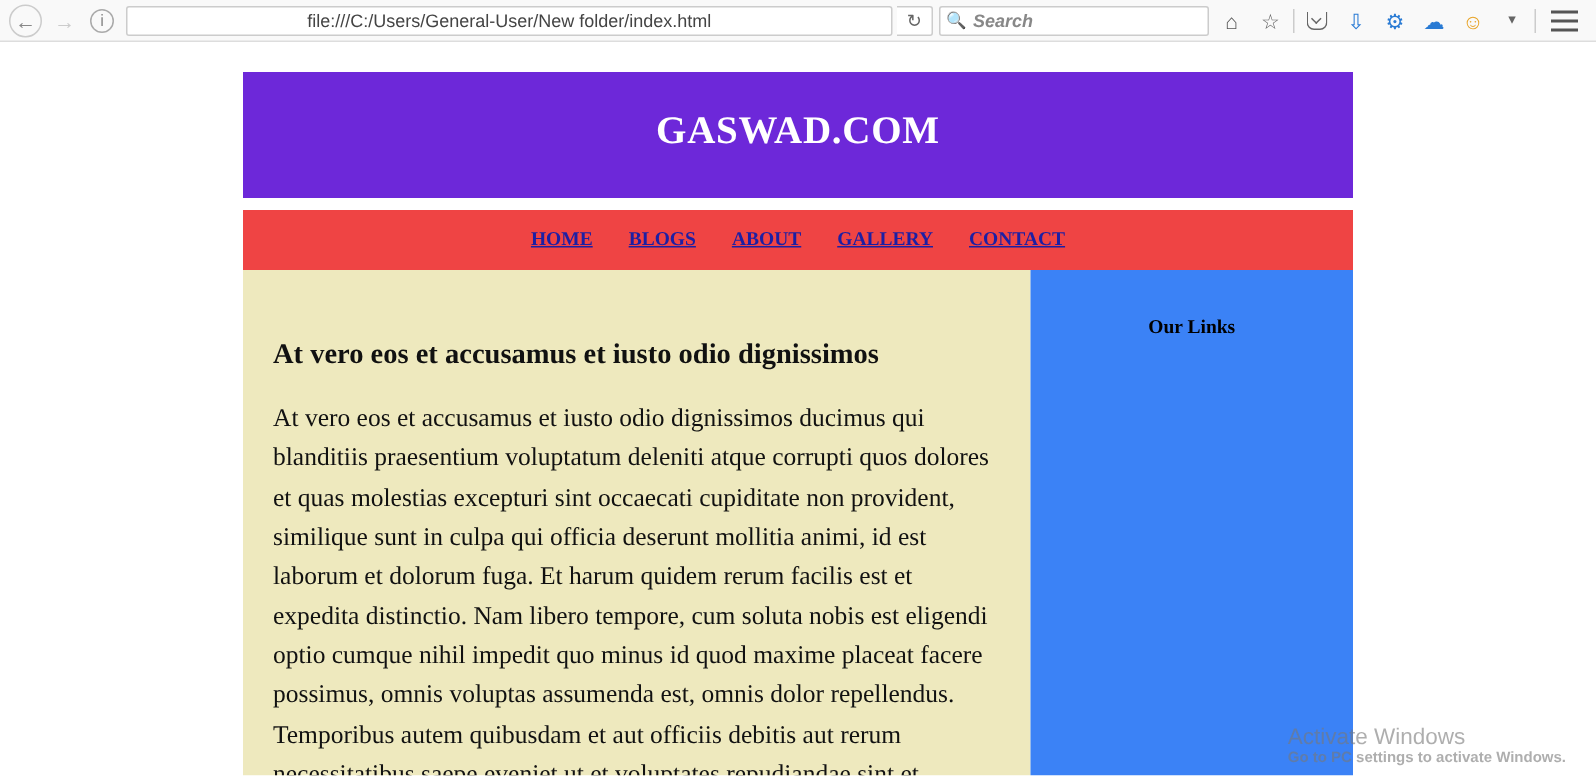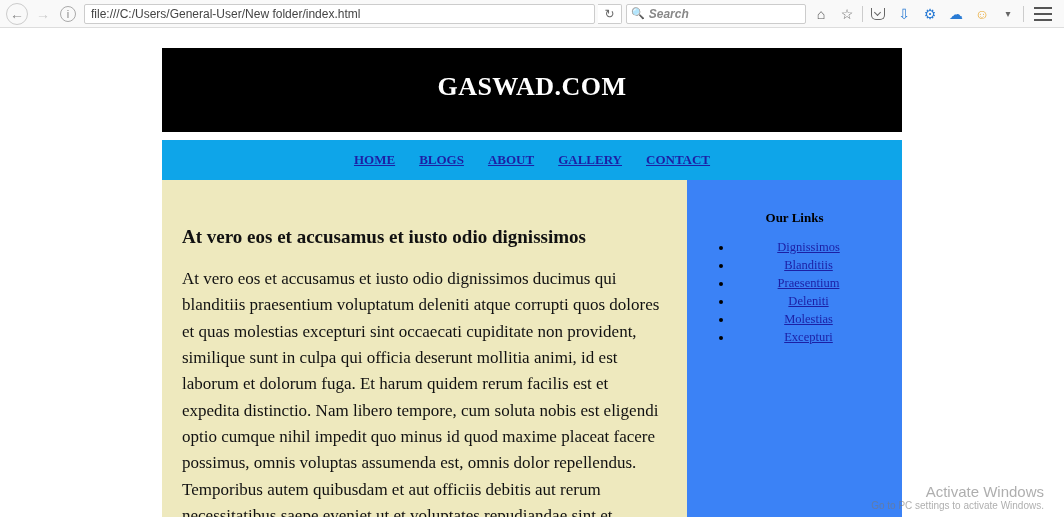--- a/index.html
+++ b/index.html
@@ -43,20 +43,21 @@
     border: 1px solid #ccc;
     border-radius: 2px;
     background: #fff;
     padding: 0 6px;
     display:flex;
     align-items:center;
     color:#444;
     font-style: italic;
     margin: 0 4px;
     min-width: 0;
+    justify-content: center;
   }
   .chrome .url span { font-style: normal; }
   .chrome .refresh {
     width:24px; height:20px;
     border:1px solid #ccc; border-left:none;
     border-radius: 0 2px 2px 0;
     display:flex; align-items:center; justify-content:center;
     background:#fff;
     margin-left:-5px;
     color:#666;
@@ -107,42 +108,42 @@
     height: 489px;
     overflow: hidden;
     position: relative;
   }
   .page-outer {
     margin: 20px auto 0;
     width: 740px;
   }
 
   .hero {
-    background: #000000;
+    background: #6d28d9;
     text-align: center;
     color: #fff;
     padding: 24px 10px 30px;
     font-family: "Times New Roman", Times, serif;
   }
   .hero h1 {
     margin: 0;
     font-size: 26px;
     font-weight: bold;
     letter-spacing: .5px;
   }
   .hero .tag {
     margin-top: 16px;
     font-size: 12px;
     font-weight: bold;
   }
 
   .gap { height: 8px; background: #fff; }
 
   .navbar {
-    background: #0ea5e9;
+    background: #ef4444;
     text-align: center;
     padding: 10px 0 12px;
   }
   .navbar a {
     display: inline-block;
     margin: 0 10px;
     color: #1c1fa4;
     font-weight: bold;
     text-decoration: underline;
     font-size: 13px;
@@ -208,27 +209,27 @@
     font-size: 11px;
     color: #222;
     font-family: "Times New Roman", Times, serif;
   }
 
   
   .watermark {
     position: absolute;
     right: 20px;
     bottom: 6px;
-    text-align: right;
+    text-align: left;
     color: rgba(120,120,120,0.6);
     font-family: "Segoe UI", Arial, sans-serif;
     pointer-events: none;
   }
   .watermark .l1 { font-size: 15px; }
-  .watermark .l2 { font-size: 10px; }
+  .watermark .l2 { font-size: 10px; font-weight: bold; }
 </style>
 </head>
 <body>
 
 <div class="chrome">
   <div class="circ-btn nav-back">←</div>
   <div class="circ-btn" style="color:#ccc;">→</div>
   <div class="info-ico">i</div>
   <div class="url">
     <span>file:///C:/Users/General-User/New folder/index.html</span>
@@ -274,28 +275,20 @@
       <a href="#">CONTACT</a>
     </div>
 
     <div class="content-row">
       <div class="article">
         <h2>At vero eos et accusamus et iusto odio dignissimos</h2>
         <p>At vero eos et accusamus et iusto odio dignissimos ducimus qui blanditiis praesentium voluptatum deleniti atque corrupti quos dolores et quas molestias excepturi sint occaecati cupiditate non provident, similique sunt in culpa qui officia deserunt mollitia animi, id est laborum et dolorum fuga. Et harum quidem rerum facilis est et expedita distinctio. Nam libero tempore, cum soluta nobis est eligendi optio cumque nihil impedit quo minus id quod maxime placeat facere possimus, omnis voluptas assumenda est, omnis dolor repellendus. Temporibus autem quibusdam et aut officiis debitis aut rerum necessitatibus saepe eveniet ut et voluptates repudiandae sint et molestiae non recusandae. Itaque earum rerum hic tenetur a sapiente delectus, ut aut reiciendis voluptatibus maiores alias consequatur aut perferendis doloribus asperiores repellat.</p>
       </div>
       <div class="sidebar">
         <h3>Our Links</h3>
-        <ul>
-          <li><a href="#">Dignissimos</a></li>
-          <li><a href="#">Blanditiis</a></li>
-          <li><a href="#">Praesentium</a></li>
-          <li><a href="#">Deleniti</a></li>
-          <li><a href="#">Molestias</a></li>
-          <li><a href="#">Excepturi</a></li>
-        </ul>
       </div>
     </div>
 
     <div class="gap"></div>
 
     <div class="footer">
       <span>© Copyright - Gaswad.Com 2017 | Alright reserved.</span>
     </div>
 
   </div>

